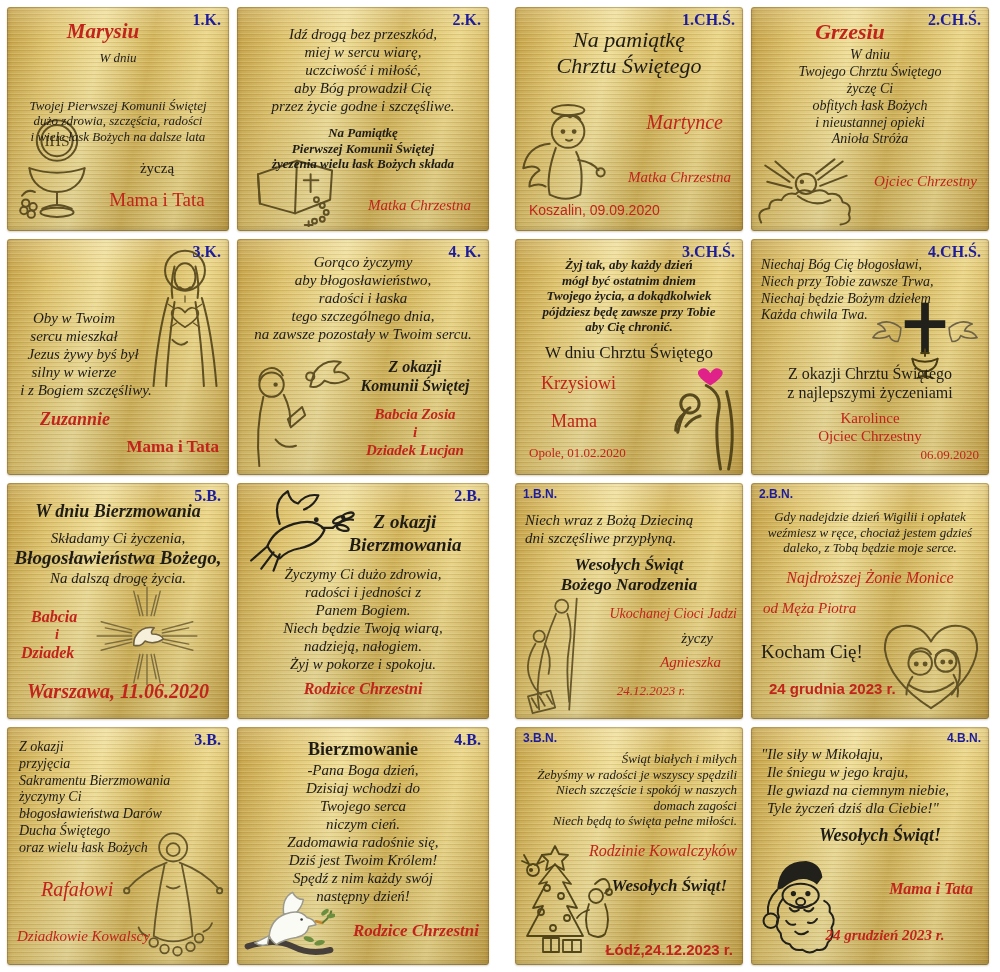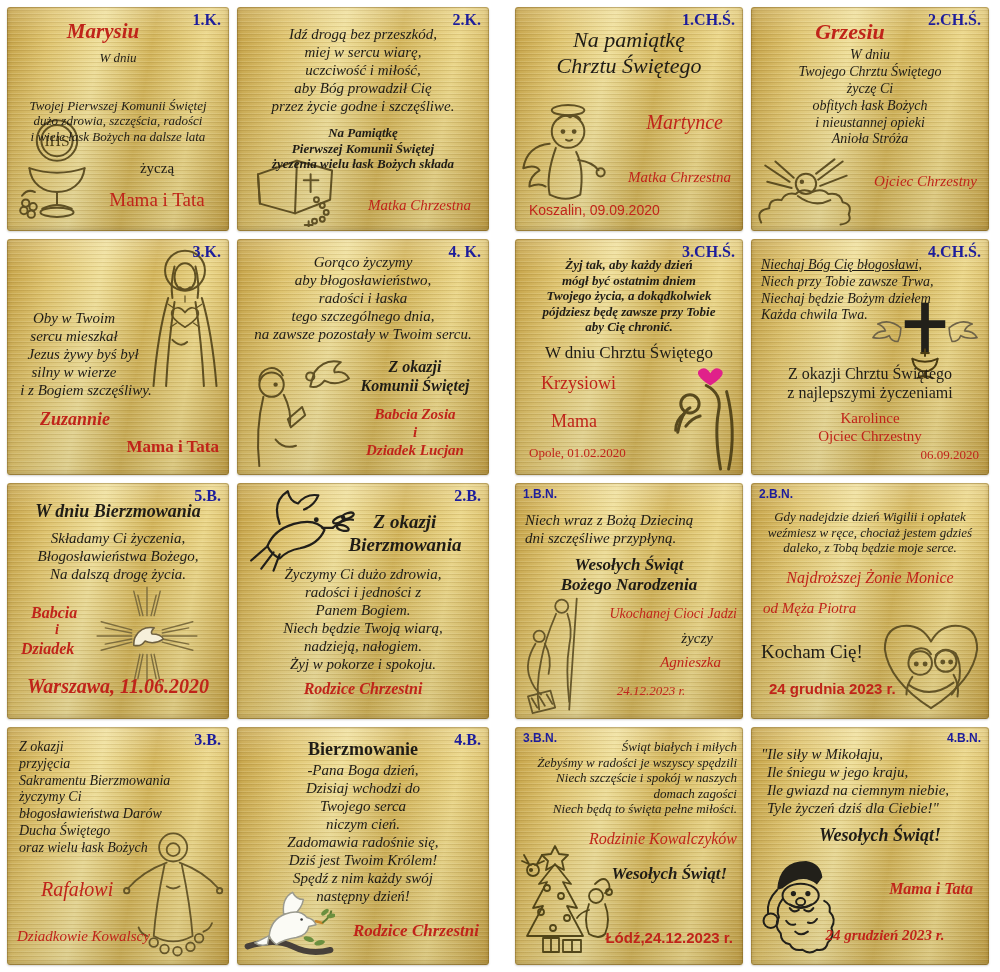--- a/index.html
+++ b/index.html
@@ -169,21 +169,21 @@
               <path d="M48 68 L42 96 M55 68 L55 98 M62 68 L68 96 M51 68 L46 92 M59 68 L64 92"></path>
             </g>
             <g fill="#f6f0da" stroke="#6e6040" stroke-width="1.6" stroke-linejoin="round">
               <path d="M44 50 q6 -10 18 -8 q-4 4 -2 6 q9 0 11 5 q-9 6 -18 2 q-4 6 -11 4 q0 -6 2 -9z"></path>
             </g>
           </svg>
         </div>
         <div class="lines">
           <div class="line f-bi c-k a-c" style="font-size: 18px; margin-top: 10px;">W dniu Bierzmowania</div>
           <div class="line f-i c-k a-c" style="font-size: 15px; margin-top: 6px;">Składamy Ci życzenia,</div>
-          <div class="line f-i c-k a-c" style="font-size: 15px;">Błogosławieństwa Bożego,</div>
+          <div class="line f-i c-k a-c" style="font-size: 19px; font-weight: bold;">Błogosławieństwa Bożego,</div>
           <div class="line f-i c-k a-c" style="font-size: 15px;">Na dalszą drogę życia.</div>
           <div class="line f-bi c-r a-l" style="font-size: 16px; margin-top: 20px; padding-left: 18px;">Babcia</div>
           <div class="line f-bi c-r a-l" style="font-size: 14px; padding-left: 42px;">i</div>
           <div class="line f-bi c-r a-l" style="font-size: 16px; padding-left: 8px;">Dziadek</div>
           <div class="line f-bi c-r a-c" style="font-size: 20px; margin-top: 16px;">Warszawa, 11.06.2020</div>
         </div>
       </div>
       <div class="plaque">
         <span class="code tr serif">2.B.</span>
         <div class="icon" style="left: 6px; top: 4px; width: 112px; height: 92px;">
@@ -370,21 +370,21 @@
             <g fill="none" stroke="#4a3c14" stroke-width="2" stroke-linecap="round">
               <path d="M42 62 q13 6 26 0"></path>
               <path d="M42 62 c1 9 7 13 13 13 c6 0 12 -4 13 -13"></path>
               <path d="M55 75 v6"></path>
               <path d="M47 82 q8 -4 16 0"></path>
               <path d="M55 52 v7 M51 56 h8"></path>
             </g>
           </svg>
         </div>
         <div class="lines">
-          <div class="line f-i c-k a-l" style="font-size: 14px; margin-top: 10px; padding-left: 4px; text-decoration: underline;">Niechaj Bóg Cię błogosławi,</div>
+          <div class="line f-i c-k a-l" style="font-size: 14px; margin-top: 10px; padding-left: 4px;">Niechaj Bóg Cię błogosławi,</div>
           <div class="line f-i c-k a-l" style="font-size: 14px; padding-left: 4px;">Niech przy Tobie zawsze Trwa,</div>
           <div class="line f-i c-k a-l" style="font-size: 14px; padding-left: 4px;">Niechaj będzie Bożym dziełem</div>
           <div class="line f-i c-k a-l" style="font-size: 14px; padding-left: 4px;">Każda chwila Twa.</div>
           <div class="line f-r c-k a-c" style="font-size: 16px; margin-top: 40px;">Z okazji Chrztu Świętego</div>
           <div class="line f-r c-k a-c" style="font-size: 16px;">z najlepszymi życzeniami</div>
           <div class="line f-r c-r a-c" style="font-size: 15px; margin-top: 6px;">Karolince</div>
           <div class="line f-r c-r a-c" style="font-size: 15px;">Ojciec Chrzestny</div>
           <div class="line f-r c-r a-r" style="font-size: 13px; margin-top: 2px; padding-right: 4px;">06.09.2020</div>
         </div>
       </div>
@@ -465,21 +465,21 @@
               <circle cx="14" cy="38" r="1.2" fill="#44390f"></circle>
               <path d="M78 52 q10 -10 14 0 q2 6 -4 9"></path>
               <circle cx="79" cy="64" r="7"></circle>
               <path d="M72 72 q-6 16 0 30 q10 6 16 0 q6 -14 0 -30"></path>
               <path d="M72 78 q-8 2 -12 8"></path>
               <circle cx="92" cy="60" r="3"></circle>
             </g>
           </svg>
         </div>
         <div class="lines">
-          <div class="line f-i c-k a-r" style="font-size: 13px; margin-top: 4px;">Świąt białych i miłych</div>
+          <div class="line f-i c-k a-r" style="font-size: 13px; margin-top: 16px;">Świąt białych i miłych</div>
           <div class="line f-i c-k a-r" style="font-size: 13px;">Żebyśmy w radości je wszyscy spędzili</div>
           <div class="line f-i c-k a-r" style="font-size: 13px;">Niech szczęście i spokój w naszych</div>
           <div class="line f-i c-k a-r" style="font-size: 13px;">domach zagości</div>
           <div class="line f-i c-k a-r" style="font-size: 13px;">Niech będą to święta pełne miłości.</div>
           <div class="line f-i c-r a-r" style="font-size: 16px; margin-top: 12px;">Rodzinie Kowalczyków</div>
           <div class="line f-bi c-k a-r" style="font-size: 17px; margin-top: 16px; padding-right: 10px;">Wesołych Świąt!</div>
           <div class="line f-sb c-r a-r" style="font-size: 15px; margin-top: 44px; padding-right: 4px;">Łódź,24.12.2023 r.</div>
         </div>
       </div>
       <div class="plaque">

